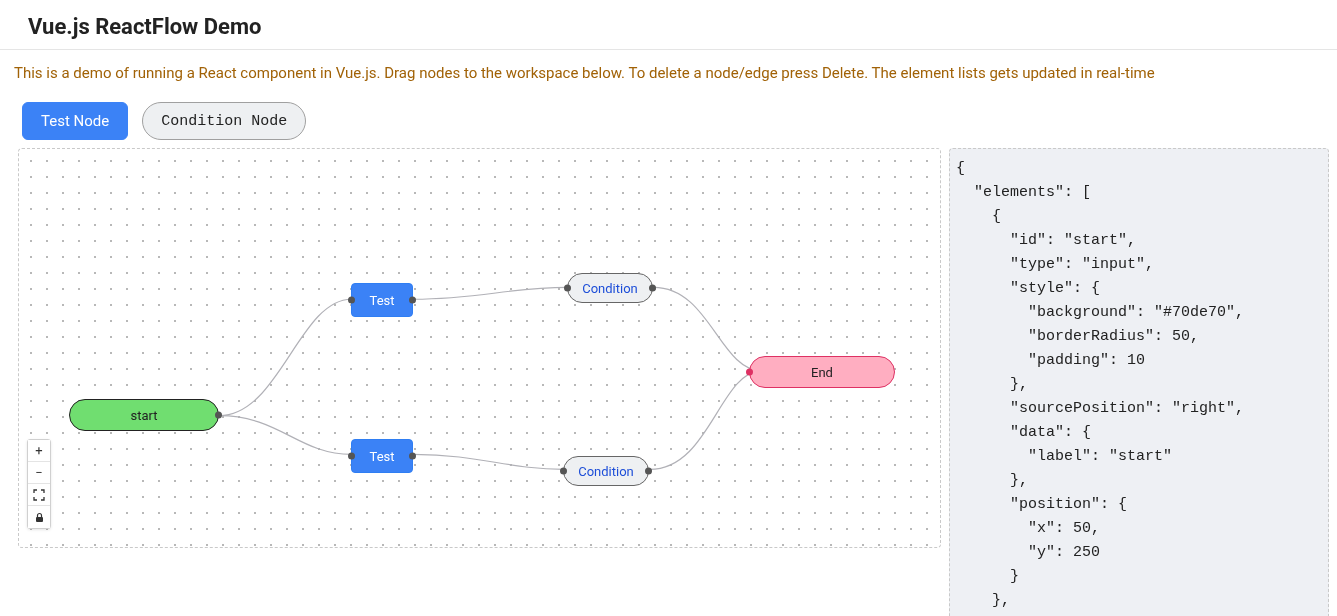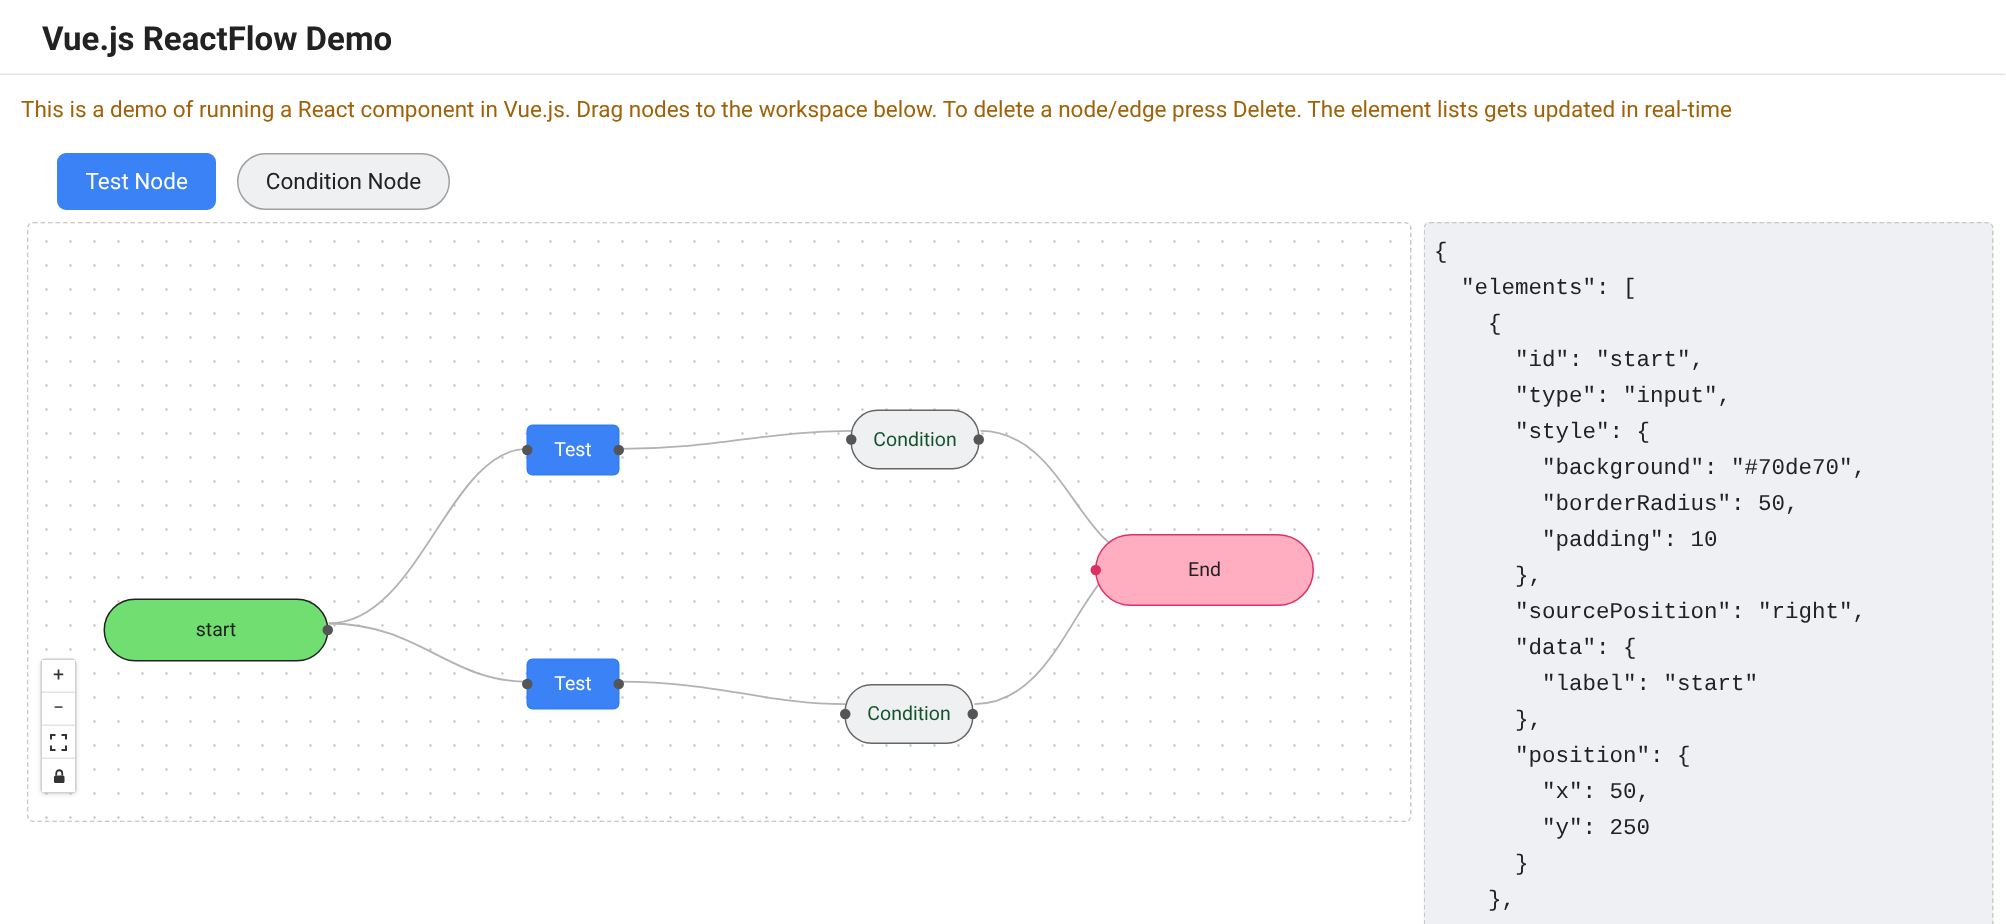--- a/index.html
+++ b/index.html
@@ -14,21 +14,21 @@
     font-weight: 700;
     padding: 14px 14px 10px 28px;
     border-bottom: 1px solid #e5e5e5;
   }
   .intro {
     font-size: 15px;
     padding: 14px 14px 6px 14px;
     color: #a16207;
   }
   .toolbar {
-    padding: 14px 14px 8px 38px;
+    padding: 14px 14px 8px 22px;
     display: flex;
     gap: 14px;
   }
   .btn {
     display: inline-flex;
     align-items: center;
     justify-content: center;
     height: 38px;
     padding: 0 18px;
     font-size: 15px;
@@ -39,20 +39,21 @@
   .btn-primary {
     background: #3b82f6;
     color: #fff;
     border: 1px solid #3b82f6;
   }
   .btn-secondary {
     background: #eef0f2;
     color: #222;
     border: 1px solid #a0a0a0;
     border-radius: 19px;
+    font-family: Liberation Mono, monospace;
   }
   .layout {
     display: flex;
     gap: 8px;
     padding: 0 8px 8px 18px;
     align-items: stretch;
   }
   .canvas {
     flex: 1;
     position: relative;
@@ -68,47 +69,47 @@
   .node {
     position: absolute;
     display: flex;
     align-items: center;
     justify-content: center;
     font-size: 13px;
     cursor: grab;
   }
   .node-start {
     left: 50px; top: 250px;
-    width: 150px; height: 42px;
+    width: 150px; height: 32px;
     background: #70de70;
     border: 1px solid #222;
     border-radius: 50px;
     color: #222;
   }
   .node-test {
     width: 62px; height: 34px;
     background: #3b82f6;
     color: #ffffff;
     border: 1px solid #2f7ef3;
     border-radius: 4px;
   }
   .node-test1 { left: 332px; top: 134px; }
   .node-test2 { left: 332px; top: 290px; }
   .node-cond {
-    width: 86px; height: 40px;
+    width: 86px; height: 30px;
     background: #eef0f2;
-    color: #14532d;
+    color: #1d4ed8;
     border: 1px solid #666;
     border-radius: 18px;
   }
   .node-cond1 { left: 548px; top: 124px; }
   .node-cond2 { left: 544px; top: 307px; }
   .node-end {
-    left: 711px; top: 207px;
-    width: 146px; height: 48px;
+    left: 730px; top: 207px;
+    width: 146px; height: 32px;
     background: #ffaec1;
     border: 1.5px solid #de3163;
     border-radius: 50px;
     color: #222;
   }
   .handle {
     position: absolute;
     width: 7px; height: 7px;
     background: #555;
     border-radius: 50%;

